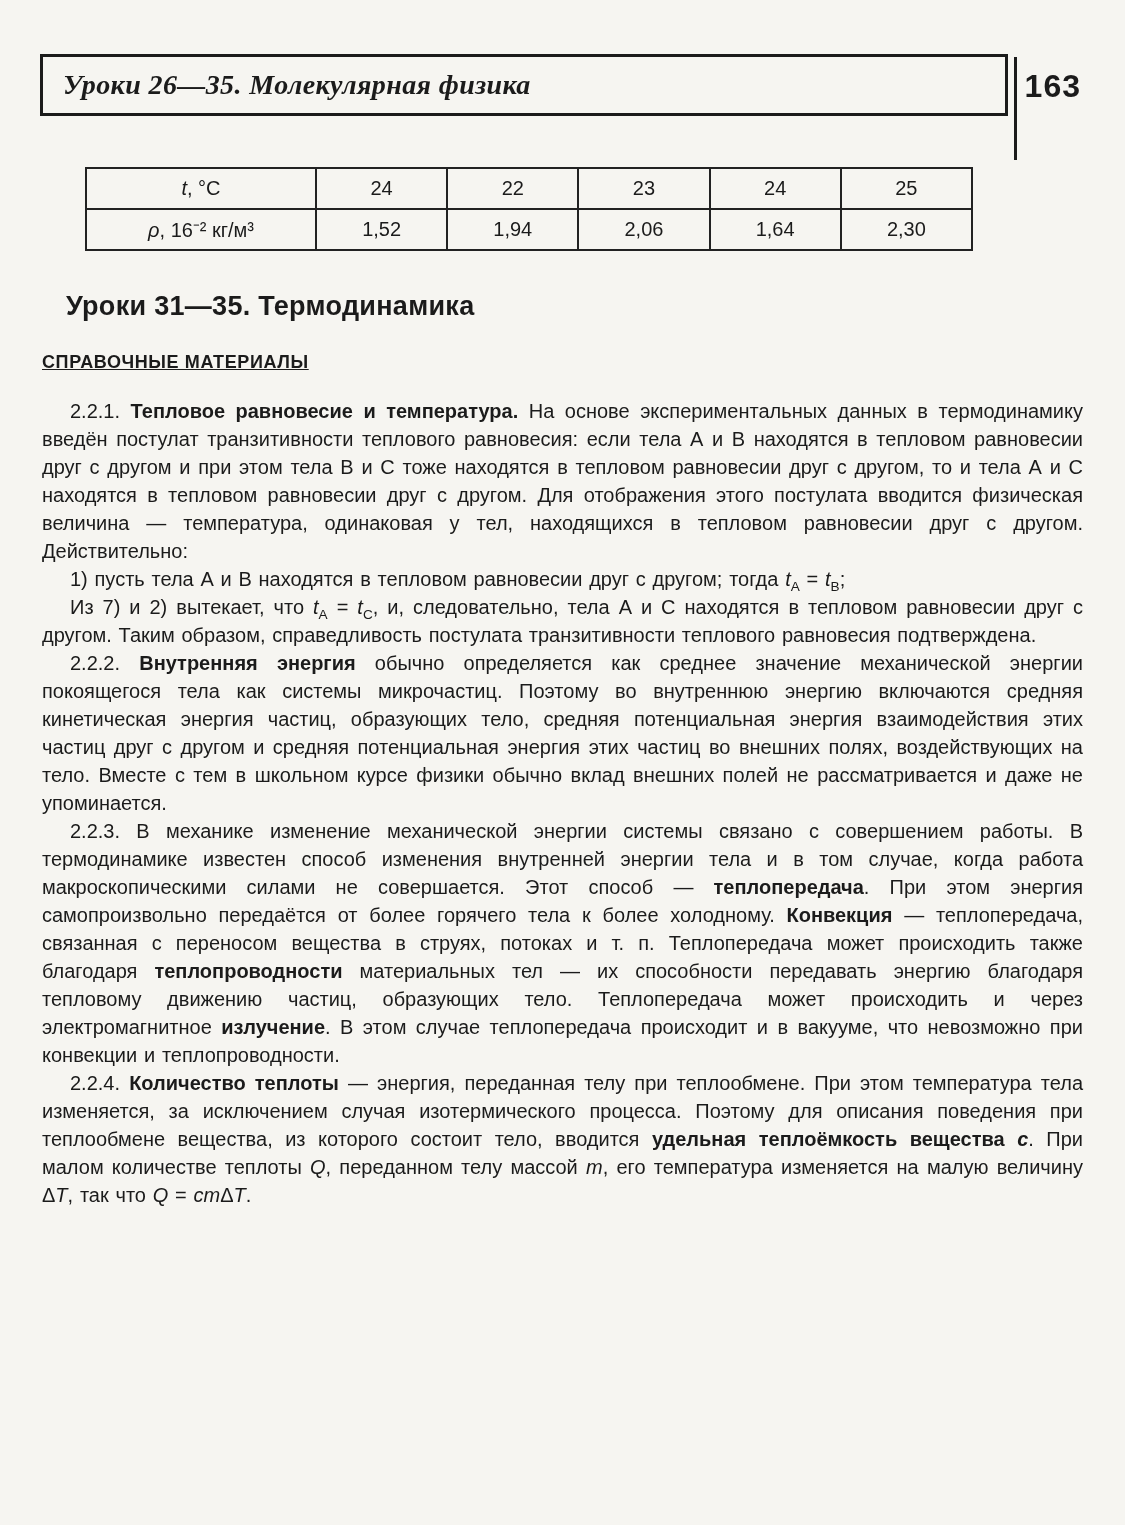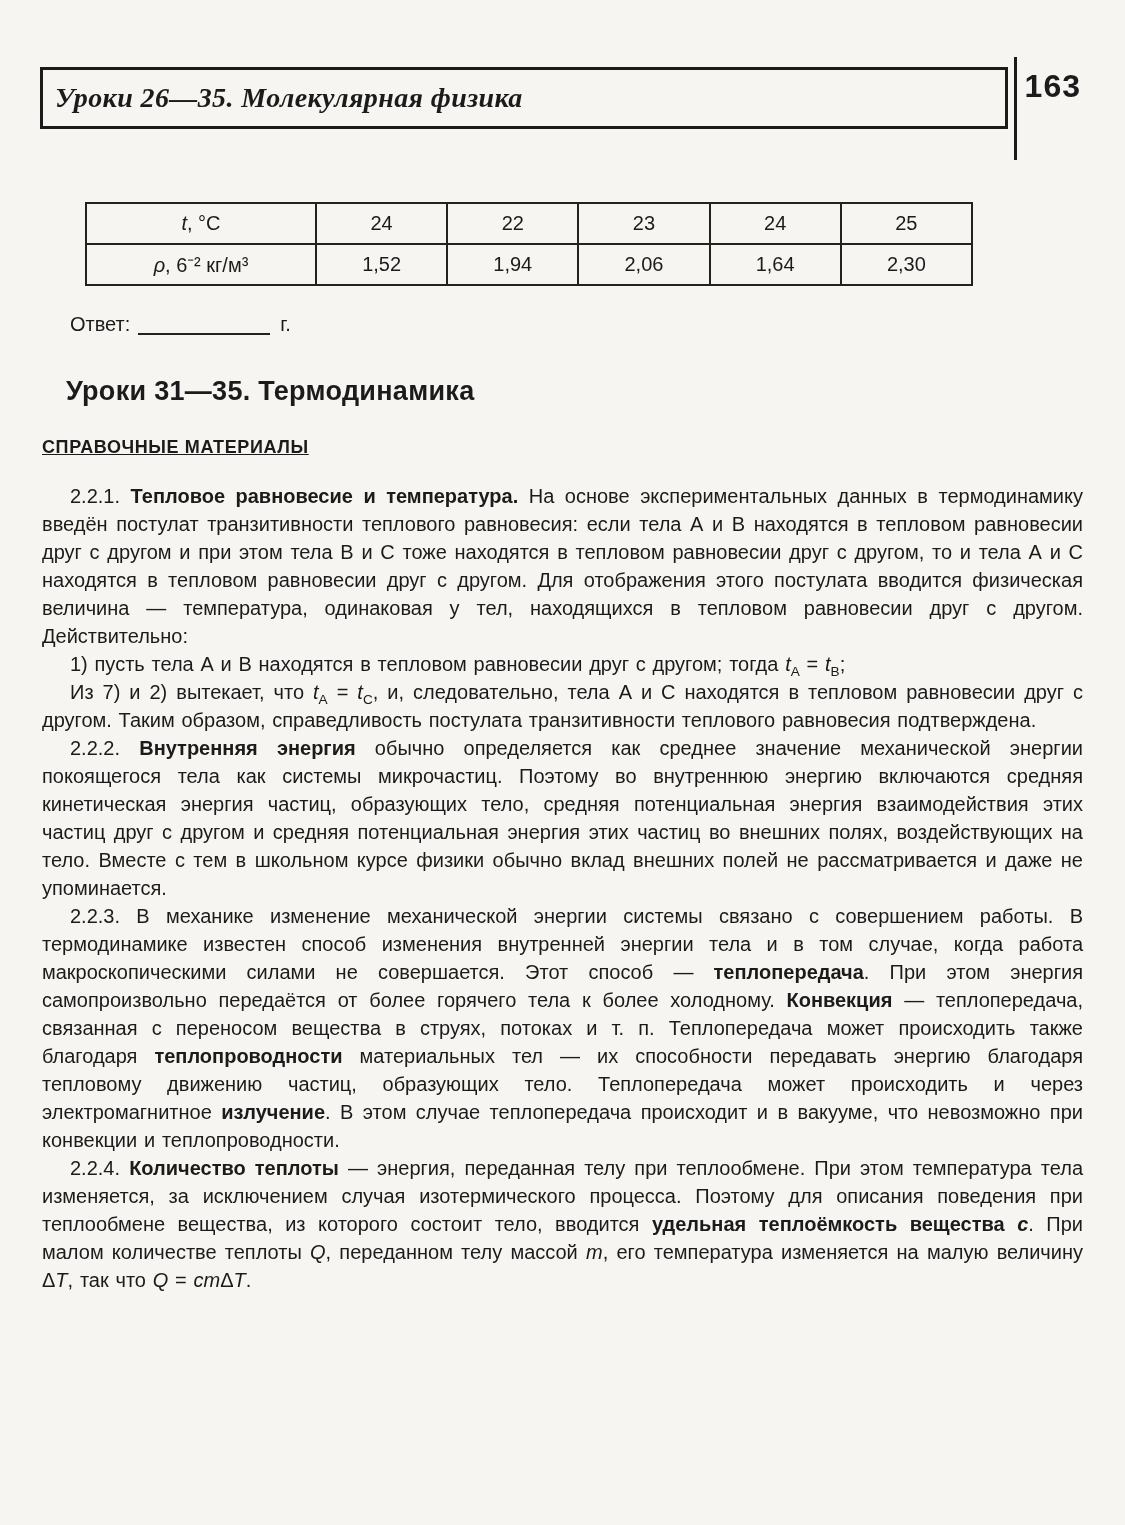--- a/index.html
+++ b/index.html
@@ -7,37 +7,37 @@
   body { background:#e9e8e4; font-family:"Liberation Sans", sans-serif; }
 
   .page {
     position:relative; width:1125px; height:1525px; overflow:hidden;
     background:#f6f5f1; color:#1b1b1b;
   }
 
   
   .header-box {
     position:absolute; top:54px; left:40px; width:968px; height:62px;
-    border:3px solid #1b1b1b; display:flex; align-items:center; padding-left:12px;margin-top:13px;
+    border:3px solid #1b1b1b; display:flex; align-items:center; padding-left:20px;
   }
   .header-title {
     font-family:"Liberation Serif", serif; font-style:italic; font-weight:bold;
     font-size:28px; letter-spacing:0.4px;
   }
   .page-number {
     position:absolute; top:68px; right:44px;
     font-size:32px; font-weight:bold; letter-spacing:1px;
   }
   .header-rule {
     position:absolute; top:57px; left:1014px; width:3px; height:103px;
     background:#1b1b1b;
   }
 
   
-  .content { position:absolute; top:155px; left:0; width:1125px; padding:12px 42px;margin-top:35px; }
+  .content { position:absolute; top:155px; left:0; width:1125px; padding:12px 42px; }
 
   table.data-table {
     border-collapse:collapse; margin-left:43px; width:888px; table-layout:fixed;
   }
   .c-label { width:230px; }
   .data-table td {
     border:2px solid #222; height:41px; text-align:center; vertical-align:middle;
     font-size:20px;
   }
 
@@ -90,33 +90,30 @@
       <tbody>
         <tr>
           <td><span class="i">t</span><span>, °C</span></td>
           <td>24</td>
           <td>22</td>
           <td>23</td>
           <td>24</td>
           <td>25</td>
         </tr>
         <tr>
-          <td><span class="i">ρ</span><span>, 6⁻² кг/м³</span></td>
+          <td><span class="i">ρ</span><span>, 16⁻² кг/м³</span></td>
           <td>1,52</td>
           <td>1,94</td>
           <td>2,06</td>
           <td>1,64</td>
           <td>2,30</td>
         </tr>
       </tbody>
     </table>
 
-    <div class="answer-line">
-      <span>Ответ:</span><span class="answer-blank"></span><span>г.</span>
-    </div>
 
     <h2 class="section-title">Уроки 31—35. Термодинамика</h2>
     <h3 class="section-subtitle">СПРАВОЧНЫЕ МАТЕРИАЛЫ</h3>
 
     <p class="body-par first"><span>2.2.1. </span><span class="b">Тепловое равновесие и температура.</span><span> На основе экспериментальных данных в термодинамику введён постулат транзитивности теплового равновесия: если тела А и В находятся в тепловом равновесии друг с другом и при этом тела В и С тоже находятся в тепловом равновесии друг с другом, то и тела А и С находятся в тепловом равновесии друг с другом. Для отображения этого постулата вводится физическая величина — температура, одинаковая у тел, находящихся в тепловом равновесии друг с другом. Действительно:</span></p>
     <p class="body-par"><span>1) пусть тела А и В находятся в тепловом равновесии друг с другом; тогда </span><span class="i">t</span><sub>А</sub><span> = </span><span class="i">t</span><sub>В</sub><span>;</span></p>
     <p class="body-par"><span>Из 7) и 2) вытекает, что </span><span class="i">t</span><sub>А</sub><span> = </span><span class="i">t</span><sub>С</sub><span>, и, следовательно, тела А и С находятся в тепловом равновесии друг с другом. Таким образом, справедливость постулата транзитивности теплового равновесия подтверждена.</span></p>
     <p class="body-par"><span>2.2.2. </span><span class="b">Внутренняя энергия</span><span> обычно определяется как среднее значение механической энергии покоящегося тела как системы микрочастиц. Поэтому во внутреннюю энергию включаются средняя кинетическая энергия частиц, образующих тело, средняя потенциальная энергия взаимодействия этих частиц друг с другом и средняя потенциальная энергия этих частиц во внешних полях, воздействующих на тело. Вместе с тем в школьном курсе физики обычно вклад внешних полей не рассматривается и даже не упоминается.</span></p>
     <p class="body-par"><span>2.2.3. В механике изменение механической энергии системы связано с совершением работы. В термодинамике известен способ изменения внутренней энергии тела и в том случае, когда работа макроскопическими силами не совершается. Этот способ — </span><span class="b">теплопередача</span><span>. При этом энергия самопроизвольно передаётся от более горячего тела к более холодному. </span><span class="b">Конвекция</span><span> — теплопередача, связанная с переносом вещества в струях, потоках и т. п. Теплопередача может происходить также благодаря </span><span class="b">теплопроводности</span><span> материальных тел — их способности передавать энергию благодаря тепловому движению частиц, образующих тело. Теплопередача может происходить и через электромагнитное </span><span class="b">излучение</span><span>. В этом случае теплопередача происходит и в вакууме, что невозможно при конвекции и теплопроводности.</span></p>
     <p class="body-par"><span>2.2.4. </span><span class="b">Количество теплоты</span><span> — энергия, переданная телу при теплообмене. При этом температура тела изменяется, за исключением случая изотермического процесса. Поэтому для описания поведения при теплообмене вещества, из которого состоит тело, вводится </span><span class="b">удельная теплоёмкость вещества </span><span class="b i">с</span><span>. При малом количестве теплоты </span><span class="i">Q</span><span>, переданном телу массой </span><span class="i">m</span><span>, его температура изменяется на малую величину Δ</span><span class="i">T</span><span>, так что </span><span class="i">Q</span><span> = </span><span class="i">cm</span><span>Δ</span><span class="i">T</span><span>.</span></p>

